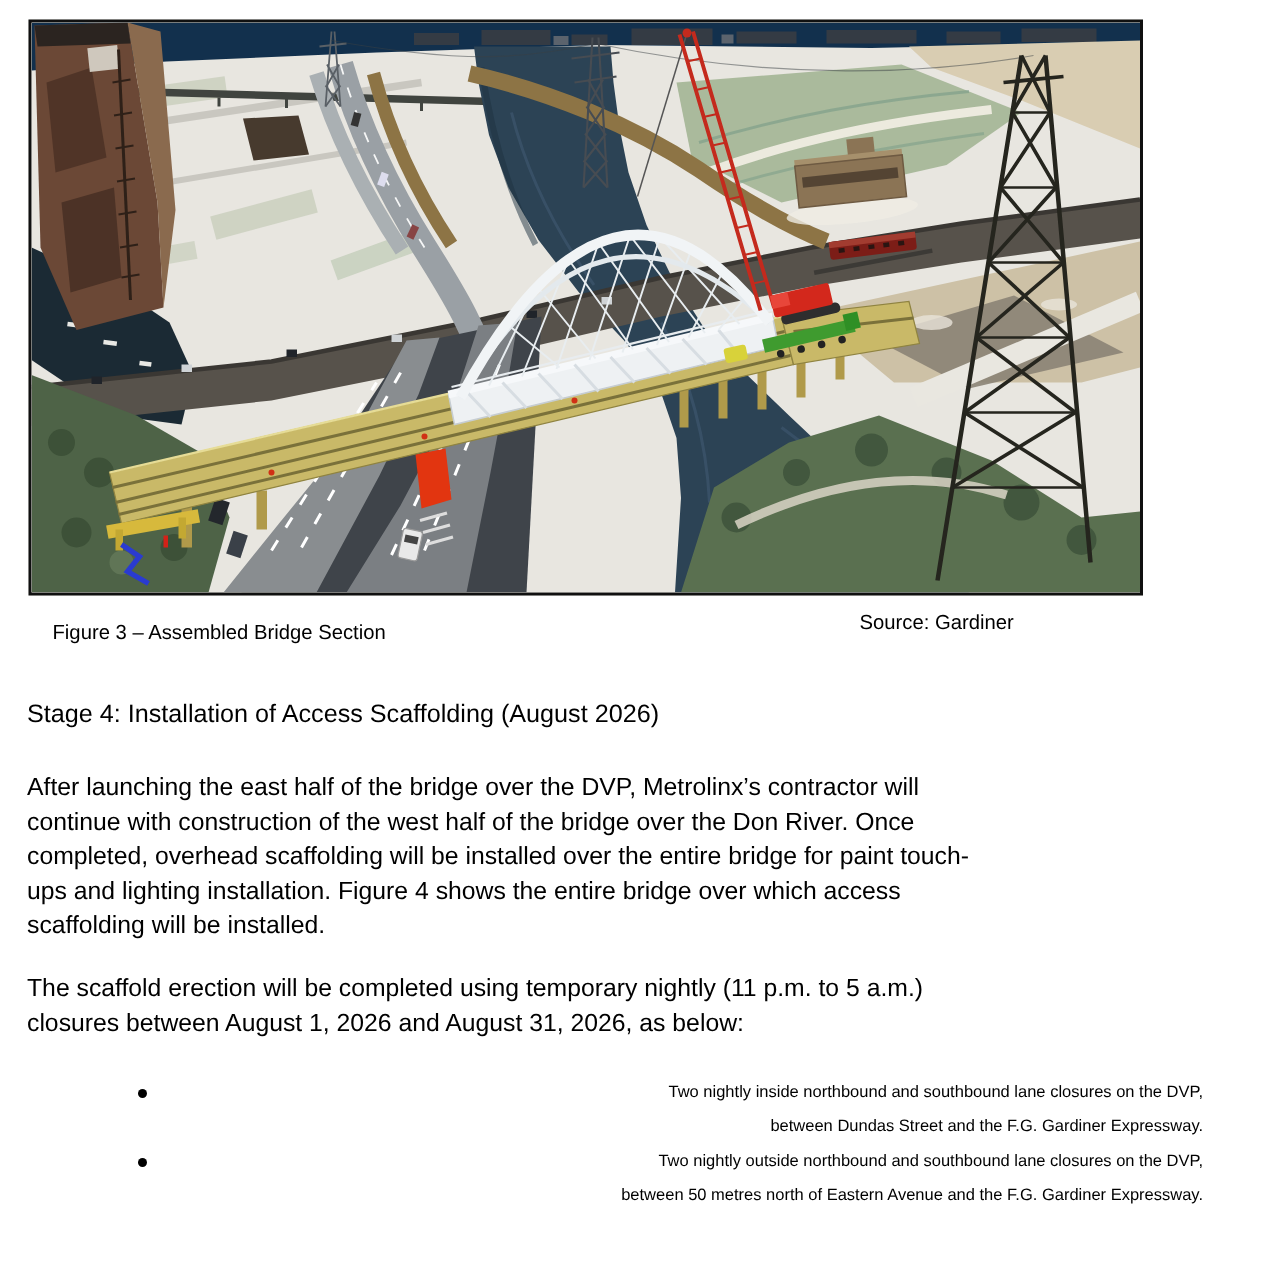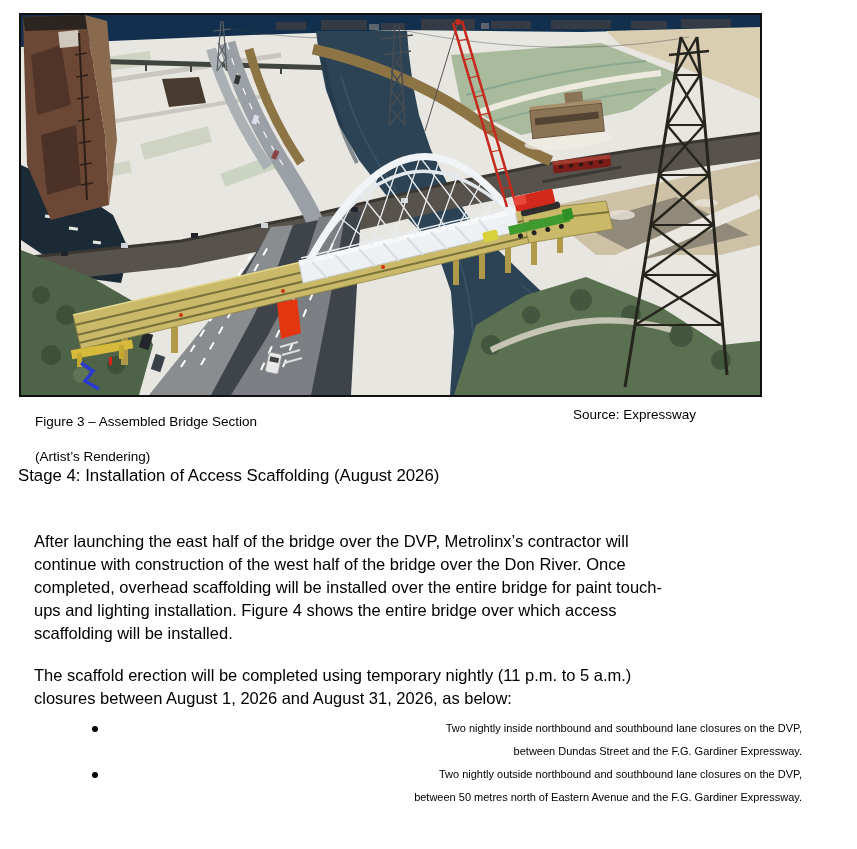--- a/index.html
+++ b/index.html
@@ -17,21 +17,21 @@
     white-space:pre-line;
   }
   .source{
     position:absolute;left:573px;top:406px;font-size:13.5px;line-height:17.5px;
   }
   .heading{
     position:absolute;left:18px;top:465px;margin:0;font-size:16.8px;font-weight:400;
     line-height:21px;text-decoration-thickness:1.5px;text-underline-offset:3px;
   }
   .para{
-    position:absolute;left:18px;margin:16px;width:792px;font-size:16.5px;line-height:23px;
+    position:absolute;left:18px;margin:0;width:792px;font-size:16.5px;line-height:23px;
     white-space:pre-line;
   }
   .p1{top:514px;}
   .p2{top:648px;}
   .bullets{
     position:absolute;left:90px;top:717px;margin:0;padding:0;list-style:none;width:712px;
   }
   .bullets li{
     position:relative;padding-left:28px;font-size:11px;line-height:23px;white-space:pre-line;text-align:right;
   }
@@ -292,24 +292,23 @@
         <path d="M 604,372 L 660,22 M 706,360 L 676,22" stroke-width="3"></path>
         <path d="M 614,310 L 696,260 M 701,310 L 622,260 M 622,260 L 692,210 M 696,260 L 630,210 M 630,210 L 688,160 M 692,210 L 638,160 M 638,160 L 683,110 M 688,160 L 646,110 M 646,110 L 679,60 M 683,110 L 654,60 M 654,60 L 676,22 M 679,60 L 660,22" stroke-width="2.4"></path>
         <path d="M 614,310 L 701,310 M 622,260 L 696,260 M 630,210 L 692,210 M 638,160 L 688,160 M 646,110 L 683,110 M 654,60 L 679,60" stroke-width="1.8"></path>
         <path d="M 648,40 L 688,36" stroke-width="2.5"></path>
       </g>
     </svg>
   </div>
 
   <div class="caption">
     <div>Figure 3 – Assembled Bridge Section</div>
-    <div>(Artist’s Rendering)</div>
   </div>
 
-  <div class="source">Source: Expressway</div>
+  <div class="source">Source: Gardiner</div>
 
   <h2 class="heading">Stage 4: Installation of Access Scaffolding (August 2026)</h2>
 
   <p class="para p1">After launching the east half of the bridge over the DVP, Metrolinx’s contractor will
 continue with construction of the west half of the bridge over the Don River. Once
 completed, overhead scaffolding will be installed over the entire bridge for paint touch-
 ups and lighting installation. Figure 4 shows the entire bridge over which access
 scaffolding will be installed.</p>
   <p class="para p2">The scaffold erection will be completed using temporary nightly (11 p.m. to 5 a.m.)
 closures between August 1, 2026 and August 31, 2026, as below:</p>

